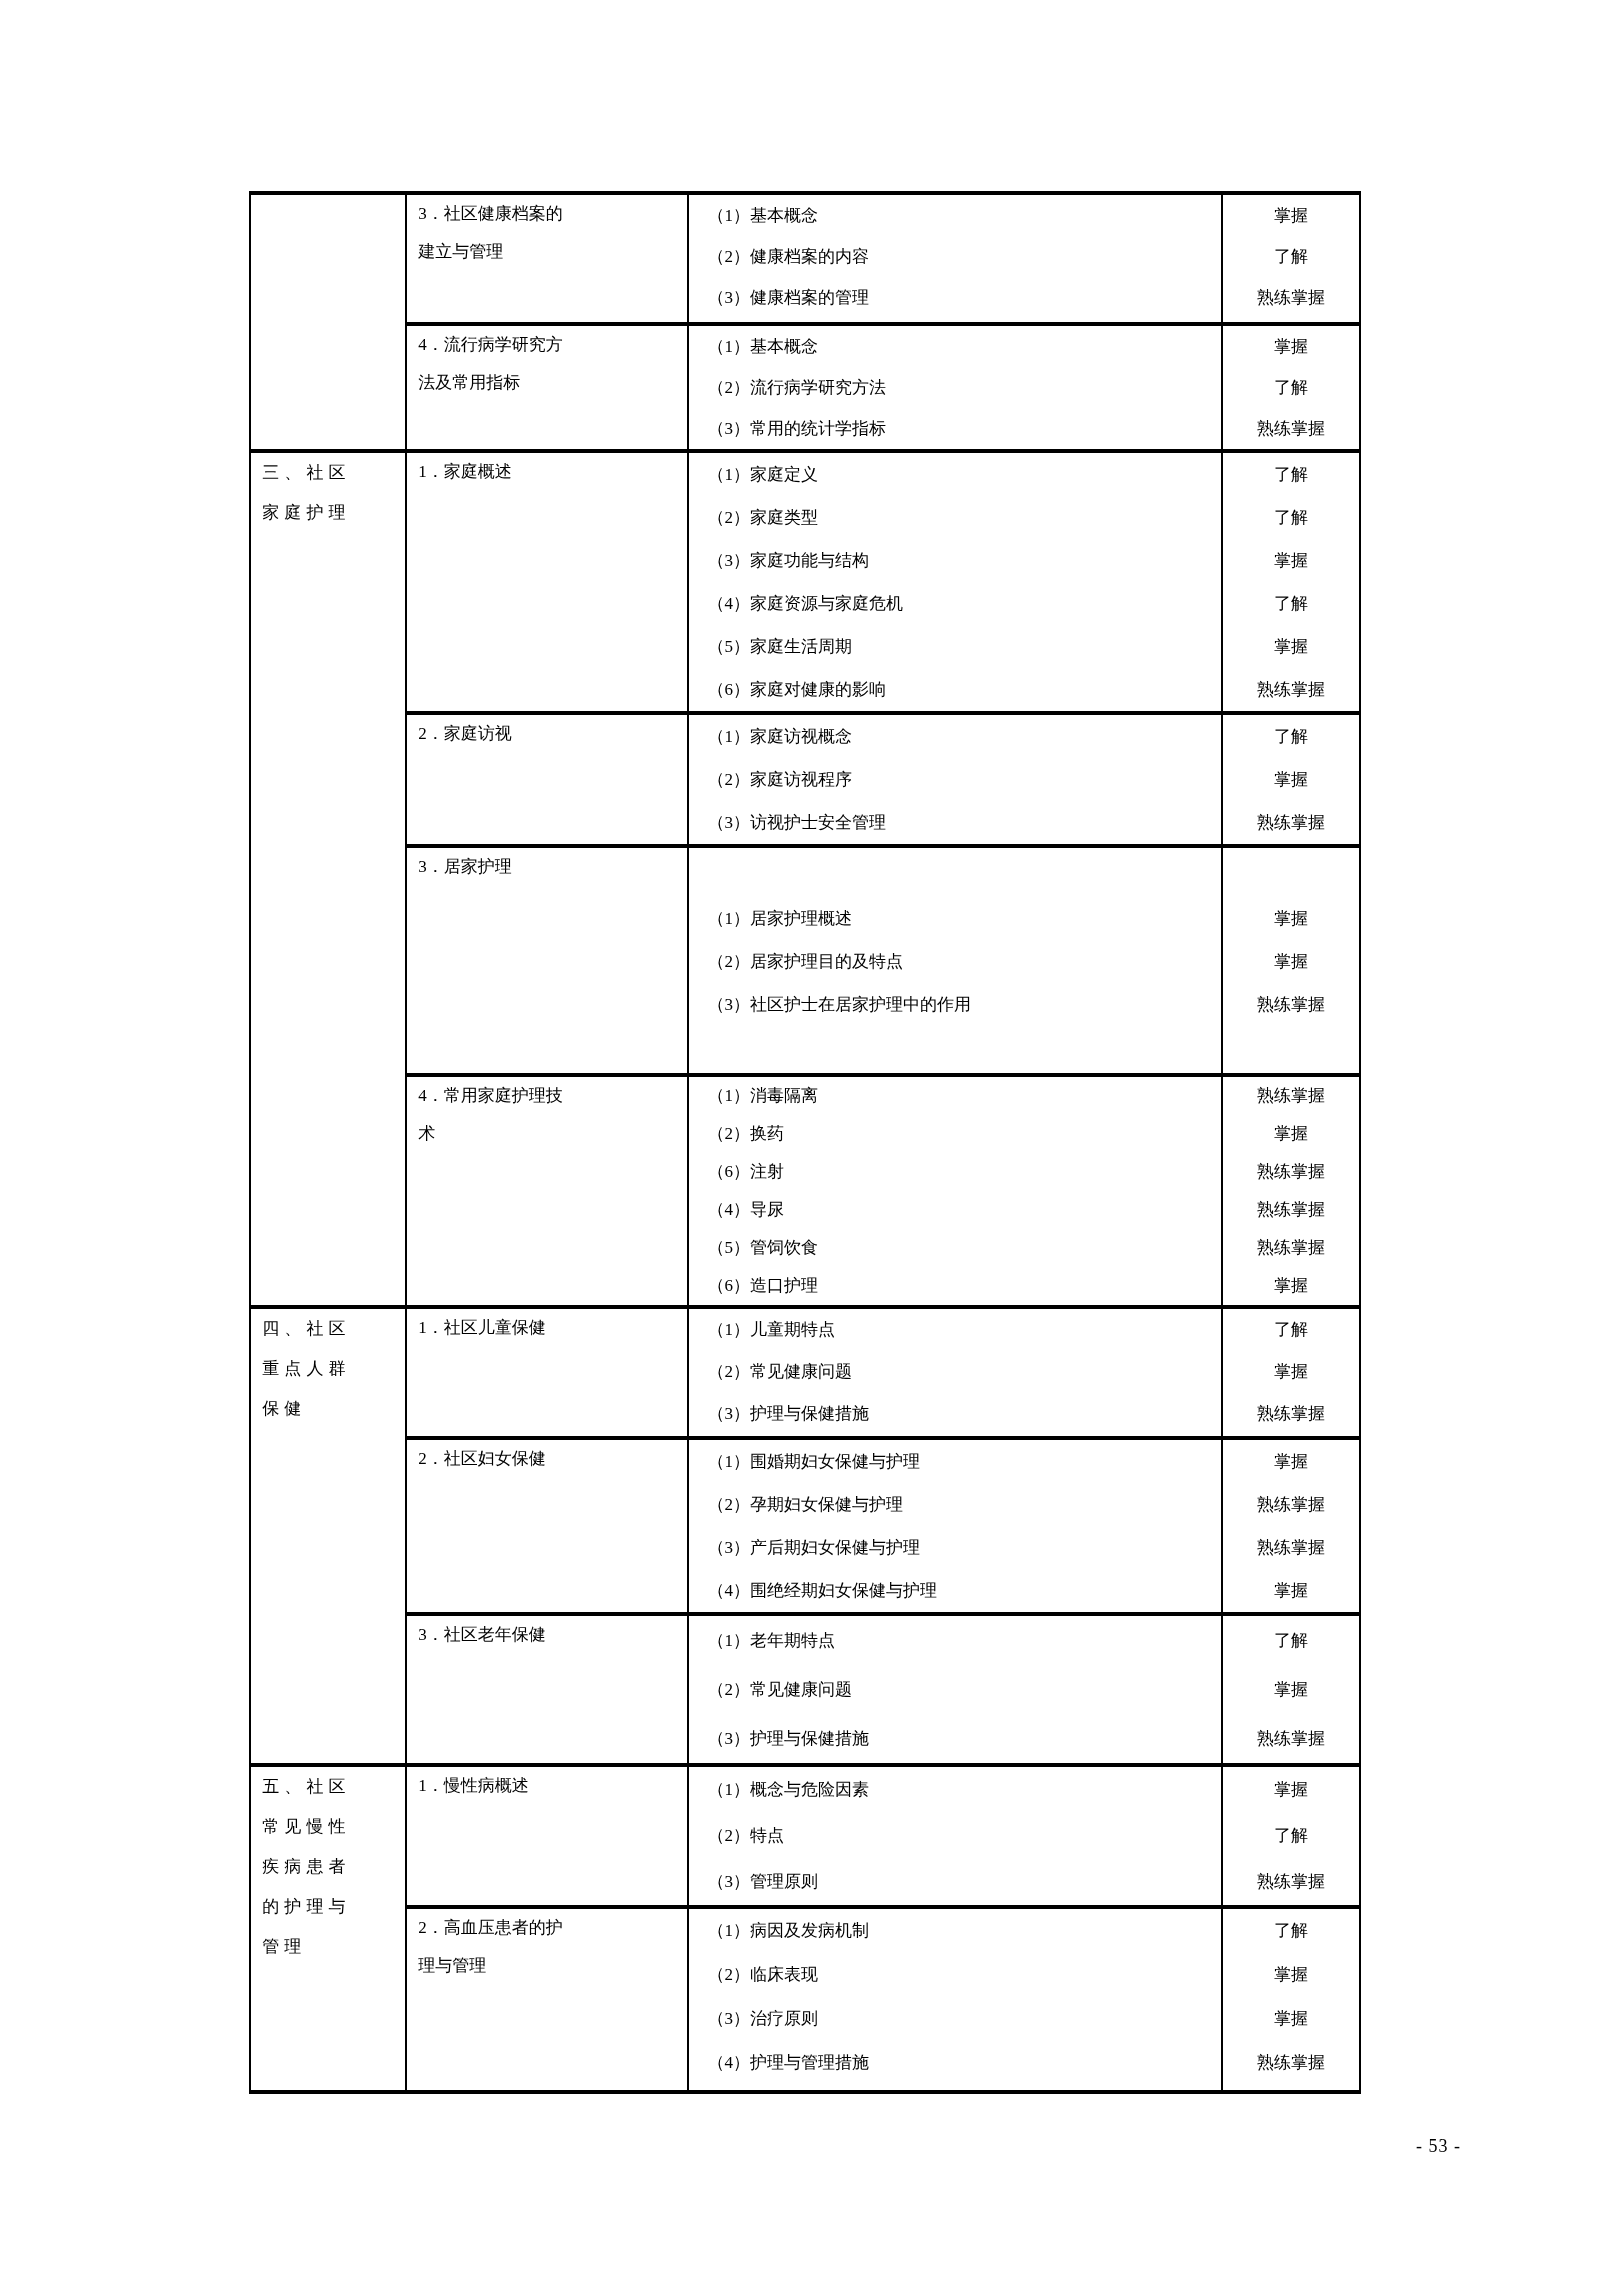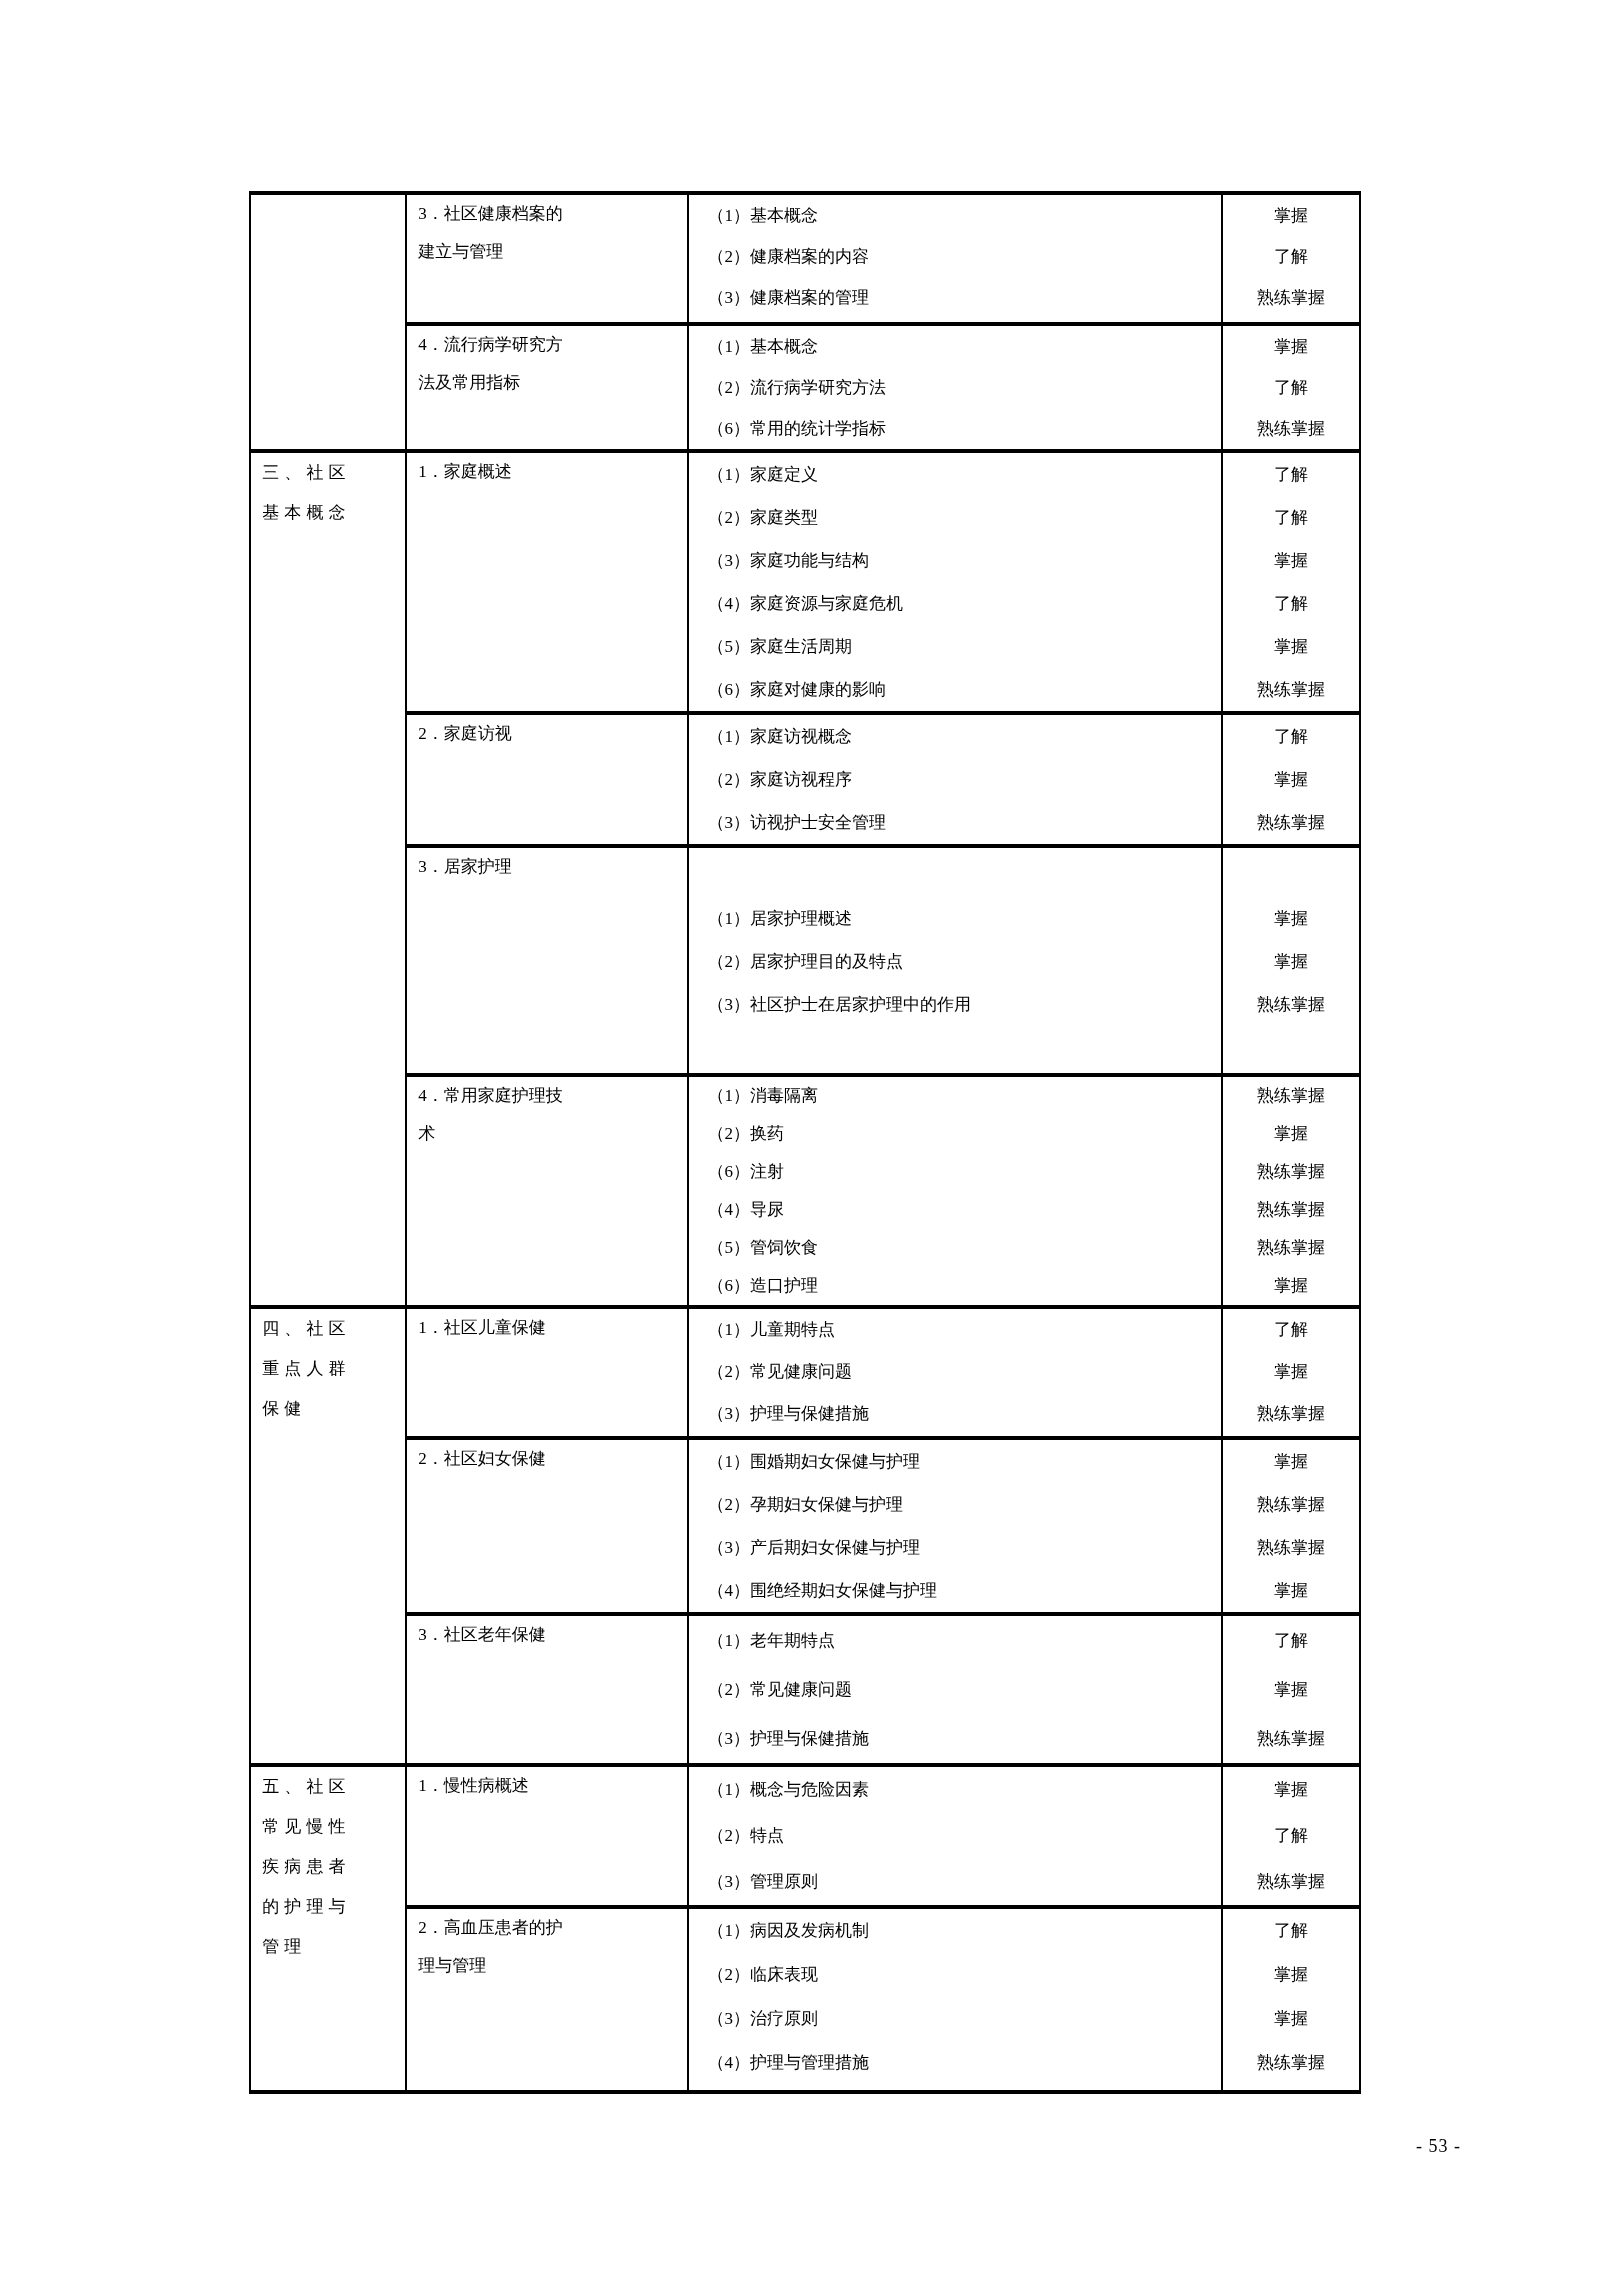--- a/index.html
+++ b/index.html
@@ -114,33 +114,33 @@
     </tr>
 
     <tr class="lh80" style="height:125px">
       <td class="topic">
         <div class="pre">4．流行病学研究方
 法及常用指标</div>
       </td>
       <td class="items">
         <div>（1）基本概念</div>
         <div>（2）流行病学研究方法</div>
-        <div>（6）常用的统计学指标</div>
+        <div>（3）常用的统计学指标</div>
       </td>
       <td class="levels">
         <div>掌握</div>
         <div>了解</div>
         <div>熟练掌握</div>
       </td>
     </tr>
 
     <tr class="lh84" style="height:258px">
       <td class="cat" rowspan="4">
         <div class="pre">三、社区
-基本概念</div>
+家庭护理</div>
       </td>
       <td class="topic">
         <div class="pre">1．家庭概述</div>
       </td>
       <td class="items">
         <div>（1）家庭定义</div>
         <div>（2）家庭类型</div>
         <div>（3）家庭功能与结构</div>
         <div>（4）家庭资源与家庭危机</div>
         <div>（5）家庭生活周期</div>

